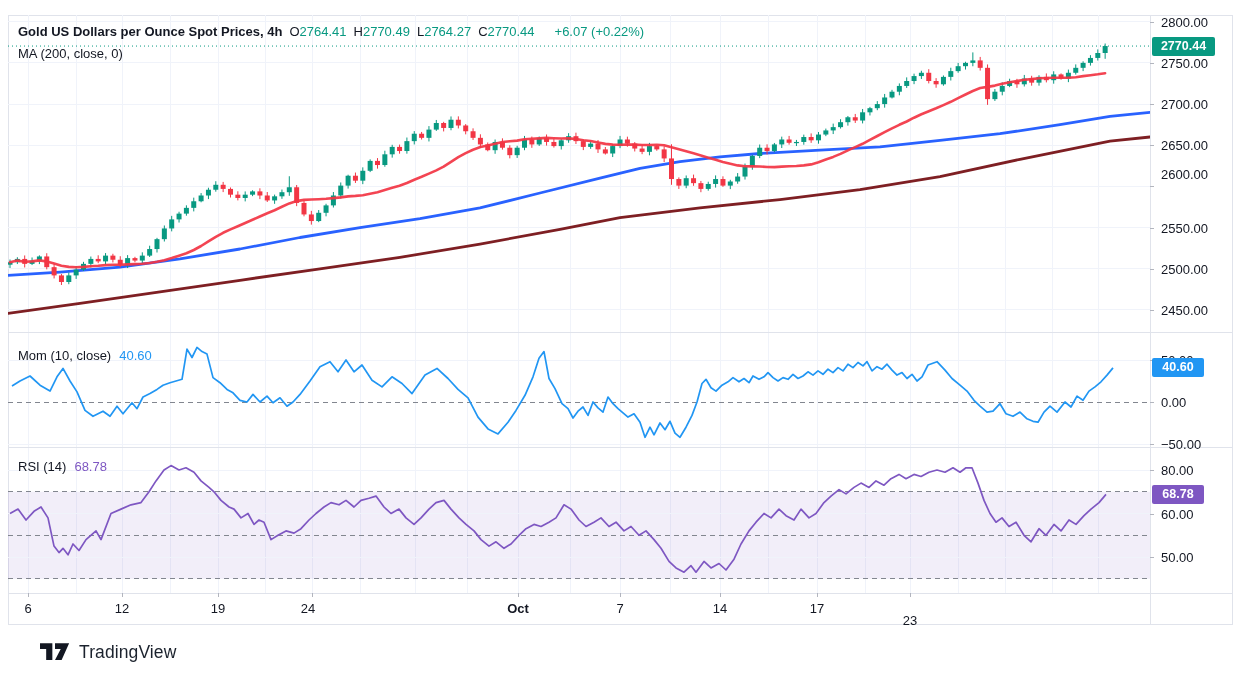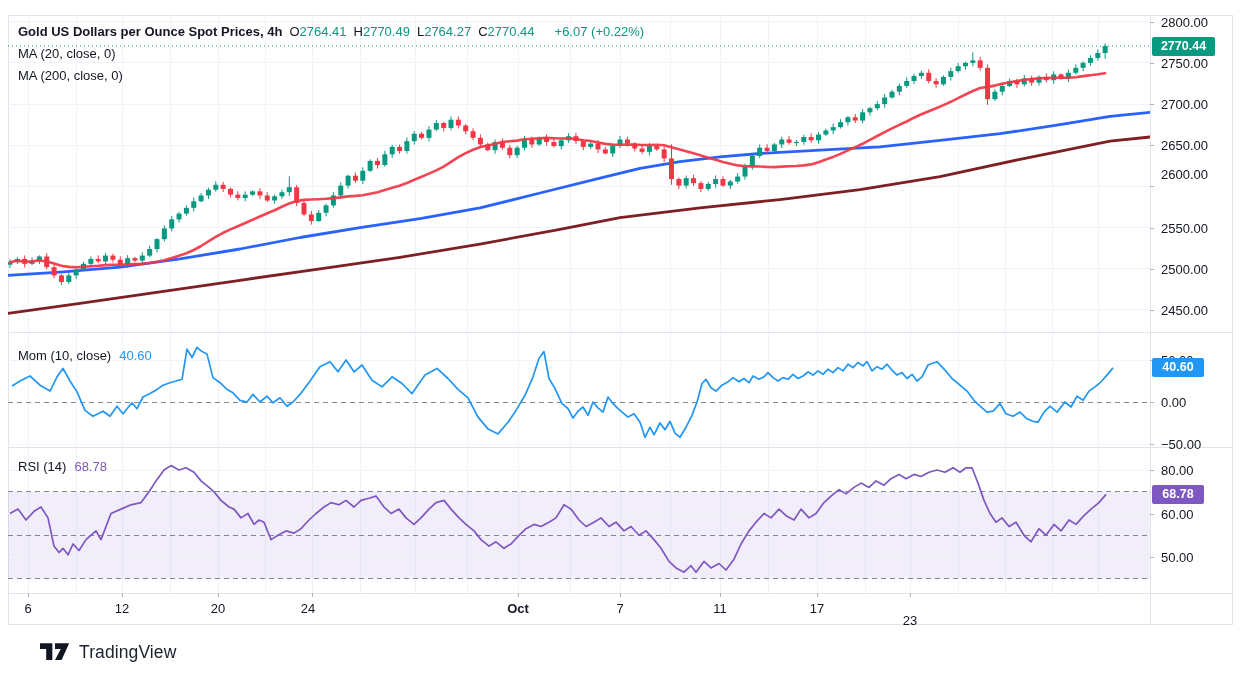--- a/index.html
+++ b/index.html
@@ -461,21 +461,20 @@
 
 <div id="sep-main" class="sep"></div>
 <div id="sep-mom" class="sep"></div>
 <div id="sep-rsi" class="sep"></div>
 <div class="axis-border"></div>
 
 <div class="legend">
   <div class="row">
     <span class="sym">Gold US Dollars per Ounce Spot Prices, 4h</span><span class="ohlc-seg"><span>O</span><span class="ohlc-val">2764.41</span></span><span class="ohlc-seg"><span>H</span><span class="ohlc-val">2770.49</span></span><span class="ohlc-seg"><span>L</span><span class="ohlc-val">2764.27</span></span><span class="ohlc-seg"><span>C</span><span class="ohlc-val">2770.44</span></span><span class="chg">+6.07 (+0.22%)</span>
   </div>
-  <div class="row">MA (20, close, 0)</div>
   <div class="row">MA (200, close, 0)</div>
 </div>
 
 <div id="mom-label" class="indlab">
   <span>Mom (10, close)</span><span class="ind-val">40.60</span>
 </div>
 <div id="rsi-label" class="indlab">
   <span>RSI (14)</span><span class="ind-val">68.78</span>
 </div>
 
@@ -508,29 +507,29 @@
     <span class="axlab" style="top: 513.5px;">60.00</span>
     <span class="axtick" style="top: 557px;"></span>
     <span class="axlab" style="top: 557px;">50.00</span>
   </div>
 <div id="time-axis">
     <span class="ttick" style="left: 20px;"></span>
     <span class="tlab" style="left: 20px;">6</span>
     <span class="ttick" style="left: 114px;"></span>
     <span class="tlab" style="left: 114px;">12</span>
     <span class="ttick" style="left: 210px;"></span>
-    <span class="tlab" style="left: 210px;">20</span>
+    <span class="tlab" style="left: 210px;">19</span>
     <span class="ttick" style="left: 304px;"></span>
     <span class="tlab" style="left: 300px; text-align: center;">24</span>
     <span class="ttick" style="left: 510px;"></span>
     <span class="tlab bold" style="left: 510px;">Oct</span>
     <span class="ttick" style="left: 612px;"></span>
     <span class="tlab" style="left: 612px;">7</span>
     <span class="ttick" style="left: 712px;"></span>
-    <span class="tlab" style="left: 712px;">11</span>
+    <span class="tlab" style="left: 712px;">14</span>
     <span class="ttick" style="left: 809px;"></span>
     <span class="tlab" style="left: 809px;">17</span>
     <span class="ttick" style="left: 902px;"></span>
     <span class="tlab" style="left: 902px; margin-top: 12px;">23</span>
   </div>
 
 <div id="price-badge" class="badge" style="top: 36.5486px;">2770.44</div>
 <div id="mom-badge" class="badge" style="top: 358.396px;">40.60</div>
 <div id="rsi-badge" class="badge" style="top: 484.904px;">68.78</div>
 

